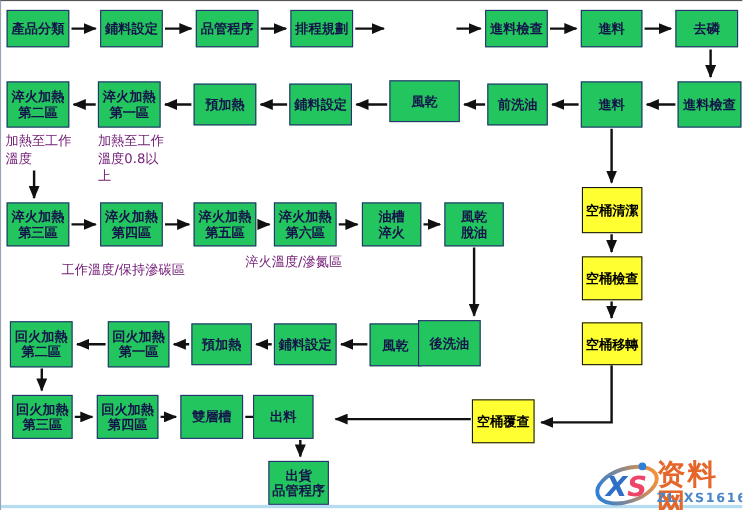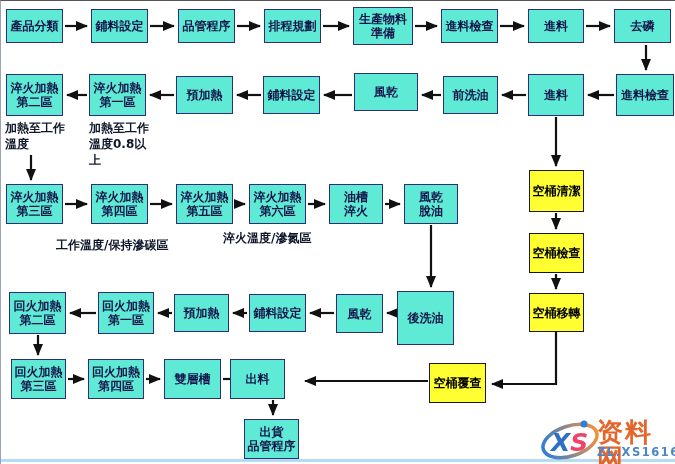--- a/index.html
+++ b/index.html
@@ -1,23 +1,23 @@
 <!DOCTYPE html>
 <html><head>
 <meta charset="utf-8">
 <style>
   html,body{margin:0;padding:0;background:#fff;}
   #stage{position:relative;width:675px;height:464px;background:#ffffff;overflow:hidden;
          font-family:"DejaVu Sans",sans-serif;border-top:1px solid #555;border-left:1px solid #9aa3b5;box-sizing:border-box;}
   .node{position:absolute;box-sizing:border-box;display:flex;align-items:center;justify-content:center;
         text-align:center;white-space:pre-line;font-weight:bold;font-size:12px;line-height:14px;
-        color:#14144a;background:#5eead4;border:1.5px solid #2e2e74;z-index:2;}
+        color:#14144a;background:#22c55e;border:1.5px solid #2e2e74;z-index:2;}
   .bucket{background:#ffff32;border:1.6px solid #1a1a1a;color:#000;}
-  .ann{position:absolute;white-space:pre-line;font-weight:bold;font-size:12px;line-height:16px;
-       color:#0f172a;z-index:3;background:transparent;}
+  .ann{position:absolute;white-space:pre-line;font-weight:normal;font-size:12px;line-height:16px;
+       color:#701a75;z-index:3;background:transparent;}
   #arrows{position:absolute;left:0;top:0;z-index:1;}
   #arrows line,#arrows polyline{stroke:#111;stroke-width:2.2;fill:none;}
   .bottom-line{position:absolute;left:0;top:458px;width:675px;height:3px;background:#b5dcf0;z-index:4;}
   .wm{position:absolute;z-index:5;}
   .wm-brand{font-size:26px;font-weight:bold;color:#e4662b;letter-spacing:2px;line-height:26px;}
   .wm-site{font-size:11.5px;font-weight:bold;color:#4a86c8;letter-spacing:1.5px;line-height:12px;}
 </style>
 </head>
 <body>
 
@@ -76,22 +76,20 @@
     <line x1="555" y1="273" x2="555" y2="288" marker-end="url(#ah)"></line>
     <polyline points="555,331 555,383 491,383" marker-end="url(#ah)"></polyline>
     <line x1="427" y1="380" x2="304" y2="380" marker-end="url(#ah)"></line>
     <line x1="272" y1="399" x2="272" y2="414" marker-end="url(#ah)"></line>
   </svg>
 
   <div class="node" style="left:5px;top:8px;width:57px;height:34px">產品分類</div>
   <div class="node" style="left:90px;top:8px;width:57px;height:34px">鋪料設定</div>
   <div class="node" style="left:177px;top:8px;width:57px;height:34px">品管程序</div>
   <div class="node" style="left:263px;top:8px;width:57px;height:34px">排程規劃</div>
-  <div class="node" style="left:352px;top:6px;width:60px;height:38px">生產物料
-準備</div>
   <div class="node" style="left:440px;top:8px;width:57px;height:34px">進料檢查</div>
   <div class="node" style="left:527px;top:8px;width:56px;height:34px">進料</div>
   <div class="node" style="left:613px;top:8px;width:57px;height:34px">去磷</div>
 
   <div class="node" style="left:5px;top:73px;width:57px;height:42px">淬火加熱
 第二區</div>
   <div class="node" style="left:88px;top:73px;width:57px;height:42px">淬火加熱
 第一區</div>
   <div class="node" style="left:175px;top:75px;width:57px;height:38px">預加熱</div>
   <div class="node" style="left:262px;top:75px;width:57px;height:38px">鋪料設定</div>
@@ -122,21 +120,21 @@
   <div class="ann" style="left:55px;top:236px">工作溫度/保持滲碳區</div>
   <div class="ann" style="left:222px;top:229px">淬火溫度/滲氮區</div>
 
   <div class="node" style="left:8px;top:291px;width:57px;height:42px">回火加熱
 第二區</div>
   <div class="node" style="left:97px;top:291px;width:56px;height:42px">回火加熱
 第一區</div>
   <div class="node" style="left:173px;top:293px;width:55px;height:38px">預加熱</div>
   <div class="node" style="left:248px;top:293px;width:57px;height:38px">鋪料設定</div>
   <div class="node" style="left:335px;top:293px;width:47px;height:39px">風乾</div>
-  <div class="node" style="left:396px;top:290px;width:57px;height:54px">後洗油</div>
+  <div class="node" style="left:379px;top:290px;width:57px;height:42px">後洗油</div>
 
   <div class="node" style="left:10px;top:358px;width:55px;height:40px">回火加熱
 第三區</div>
   <div class="node" style="left:87px;top:358px;width:56px;height:40px">回火加熱
 第四區</div>
   <div class="node" style="left:163px;top:358px;width:57px;height:40px">雙層槽</div>
   <div class="node" style="left:229px;top:358px;width:55px;height:40px">出料</div>
 
   <div class="node" style="left:243px;top:418px;width:55px;height:40px">出貨
 品管程序</div>

